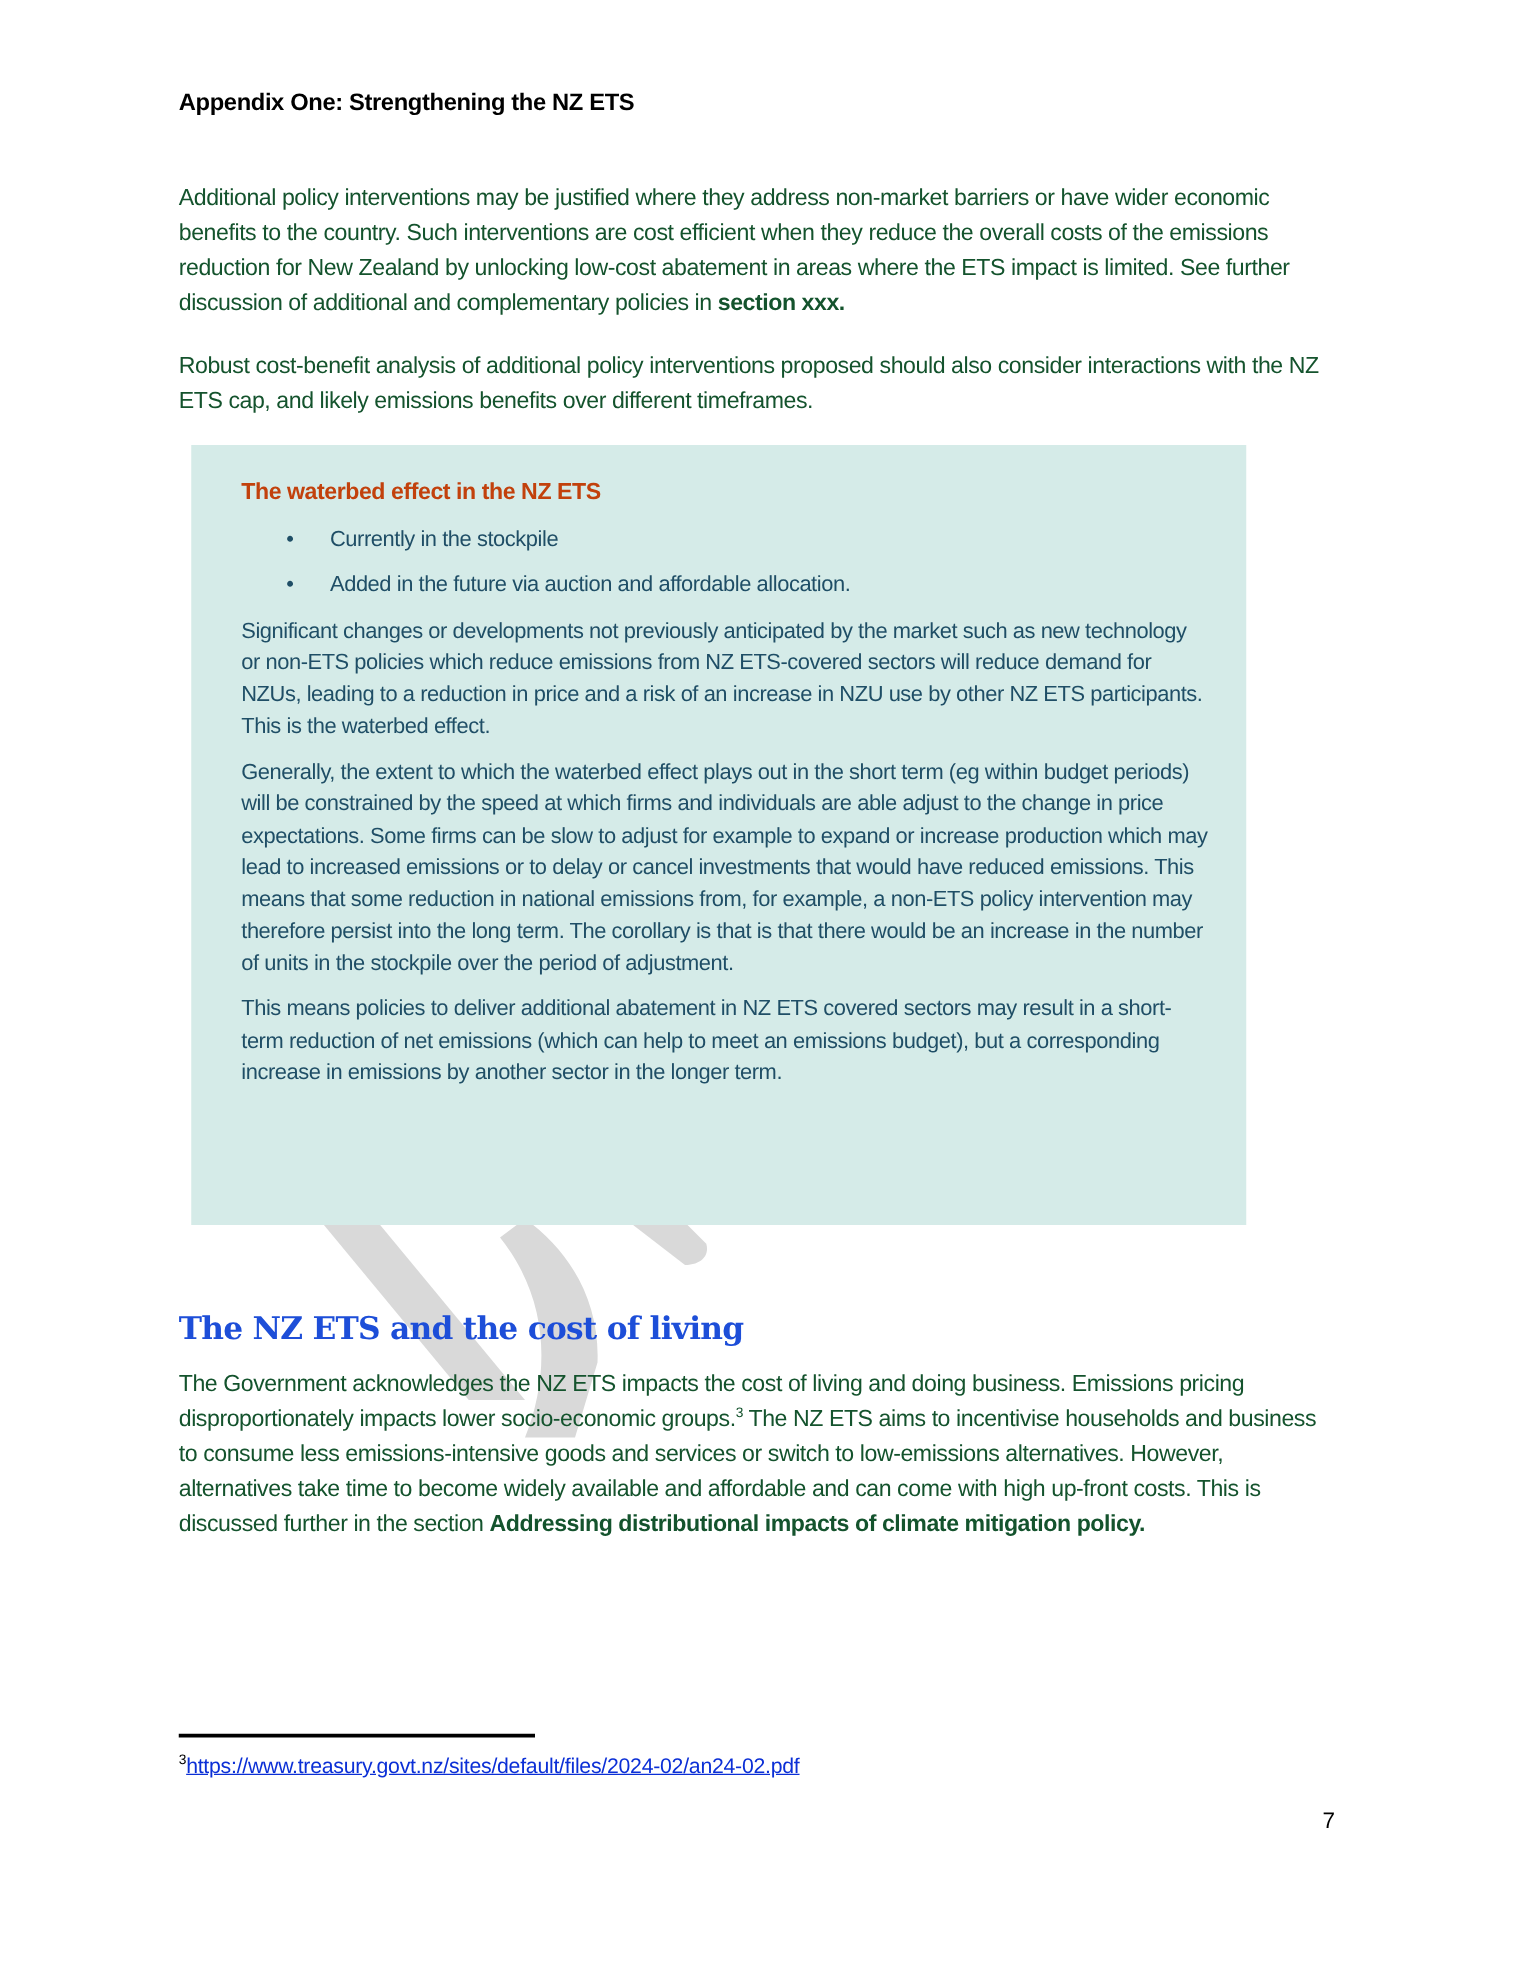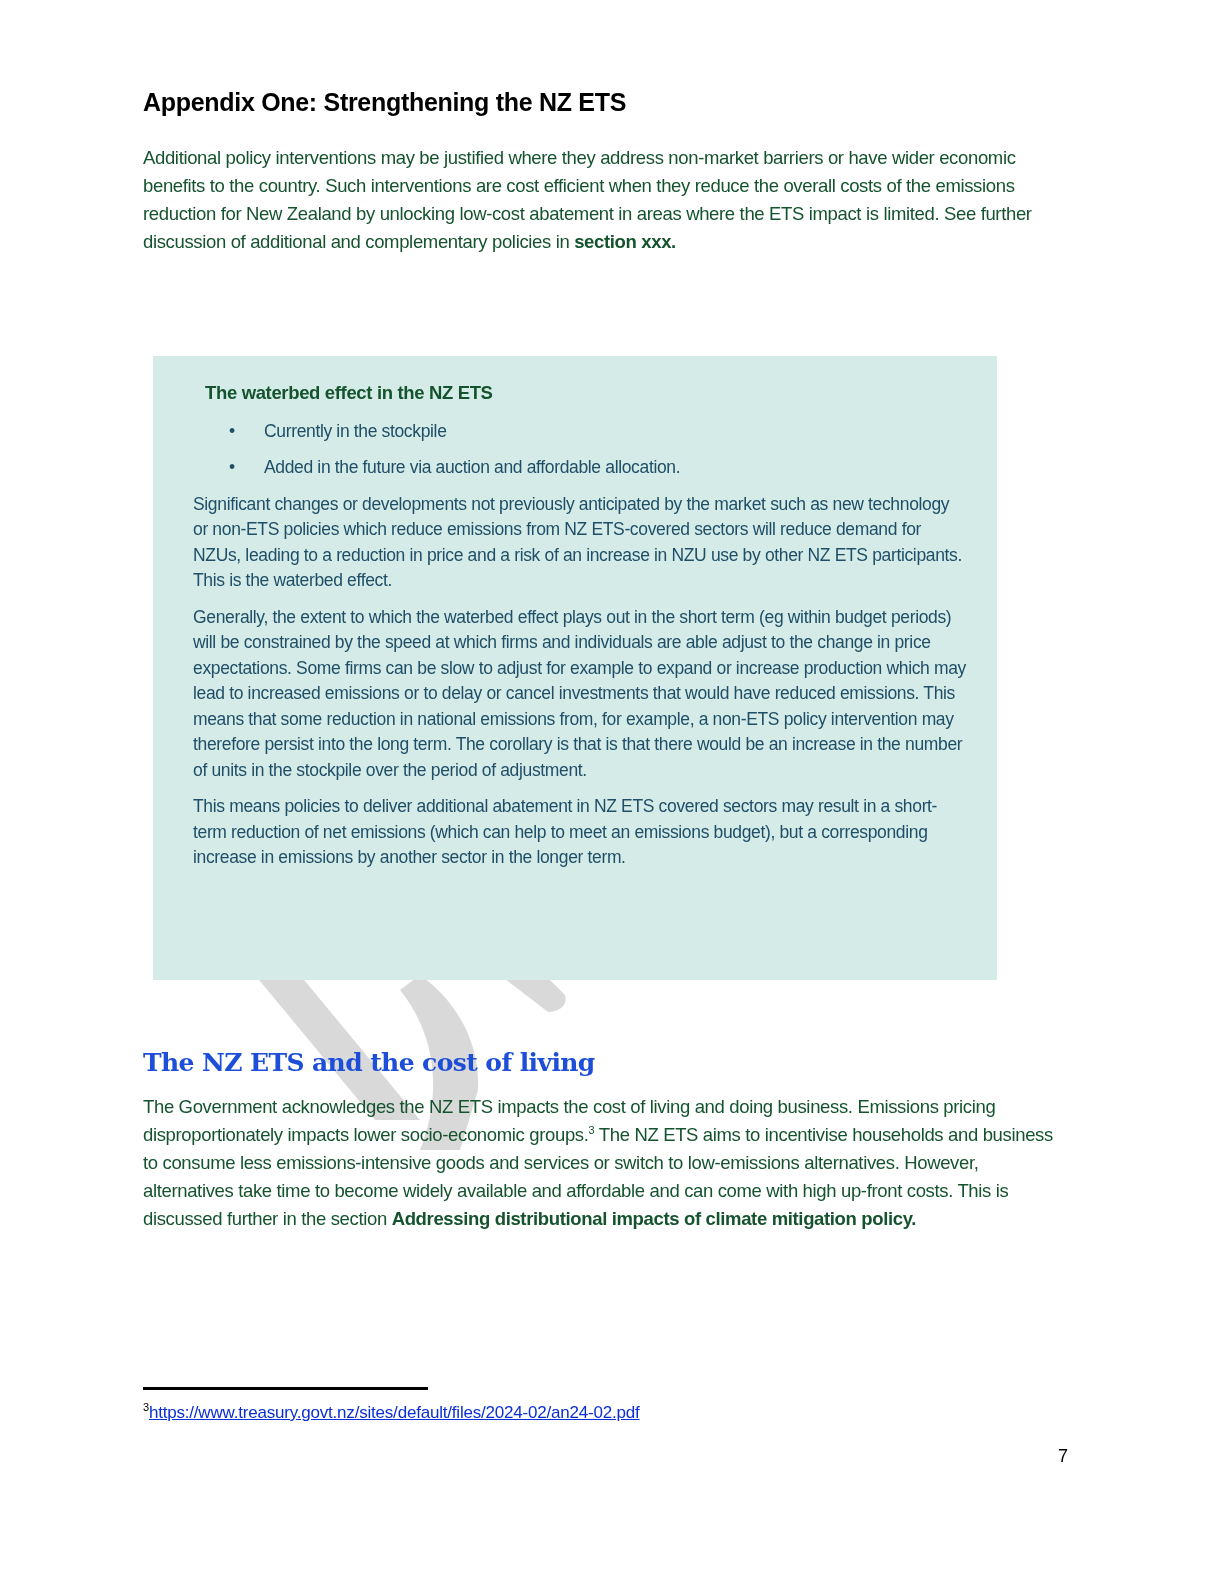--- a/index.html
+++ b/index.html
@@ -3,30 +3,30 @@
 <meta charset="utf-8">
 <style>
   html, body { margin: 0; padding: 0; background: #ffffff; }
   body { width: 1224px; height: 1584px; position: relative; overflow: hidden; }
   .page { position: absolute; left: 0; top: 0; width: 1224px; height: 1584px; }
   .sans { font-family: "Liberation Sans", "DejaVu Sans", sans-serif; }
   .serif { font-family: "DejaVu Serif", "Liberation Serif", serif; }
 
   .watermark { position: absolute; left: 0; top: 0; width: 1224px; height: 1584px; pointer-events: none; z-index: 0; }
 
-  .appendix-title { position: absolute; left: 143px; top: 88px; font-size: 25px; font-weight: bold; color: #000; z-index: 2; letter-spacing: -0.3px; }
+  .appendix-title { position: absolute; left: 143px; top: 72px; font-size: 19px; font-weight: bold; color: #000; z-index: 2; letter-spacing: -0.3px; }
 
   .para { position: absolute; left: 143px; width: 920px; font-size: 18.5px; line-height: 28px; color: #14532d; z-index: 2; letter-spacing: -0.35px; }
   .para b { font-weight: bold; }
   .p1 { top: 144px; }
   .p2 { top: 278px; }
 
   .box { position: absolute; left: 153px; top: 356px; width: 844px; height: 624px; background: #d5ebe8; z-index: 1; }
   .box-inner { position: absolute; left: 40px; top: 24px; width: 775px; color: #1f4e66; font-size: 17.5px; line-height: 25.5px; letter-spacing: -0.35px; }
-  .box-title { font-weight: bold; font-size: 18.5px; color: #14532d; margin: 0 0 13px 12px; }
+  .box-title { font-weight: bold; font-size: 18.5px; color: #c2410c; margin: 0 0 13px 0; }
   .box-p { margin: 0 0 11px 0; }
   .box-list { list-style: none; margin: 0 0 11px 0; padding: 0; }
   .box-list li { position: relative; padding-left: 71px; margin-bottom: 11px; }
   .box-list li .bullet { position: absolute; left: 36px; top: 0; }
 
   .section-heading { position: absolute; left: 143px; top: 1048px; font-size: 25px; font-weight: bold; color: #1d4ed8; z-index: 2; letter-spacing: -0.6px; }
   .p3 { top: 1093px; }
   sup { font-size: 11px; line-height: 0; vertical-align: super; }
 
   .fn-rule { position: absolute; left: 143px; top: 1387px; width: 285px; height: 3px; background: #000; z-index: 2; }
@@ -47,20 +47,21 @@
     <path d="M420 975 C455 1000 480 1040 478 1090 L460 1150 L420 1150 C440 1100 440 1040 400 990 Z" fill="#d9d9d9"></path>
     <path d="M500 975 L545 975 L565 995 C568 1005 560 1012 548 1012 Z" fill="#d9d9d9"></path>
   </svg>
 
   <div class="appendix-title sans">Appendix One: Strengthening the NZ ETS</div>
 
   <div class="para p1 sans">
     <span>Additional policy interventions may be justified where they address non-market barriers or have wider economic benefits to the country.  Such interventions are cost efficient when they reduce the overall costs of the emissions reduction for New Zealand by unlocking low-cost abatement in areas where the ETS impact is limited.  See further discussion of additional and complementary policies in </span><b>section xxx.</b>
   </div>
 
+  <div class="para p2 sans">Robust cost-benefit analysis of additional policy interventions proposed should also consider interactions with the NZ ETS cap, and likely emissions benefits over different timeframes.</div>
 
   <div class="box sans">
     <div class="box-inner">
       <div class="box-title">The waterbed effect in the NZ ETS</div>
       <ul class="box-list">
         <li>
           <span class="bullet">•</span>
           <span>Currently in the stockpile</span>
         </li>
         <li>

